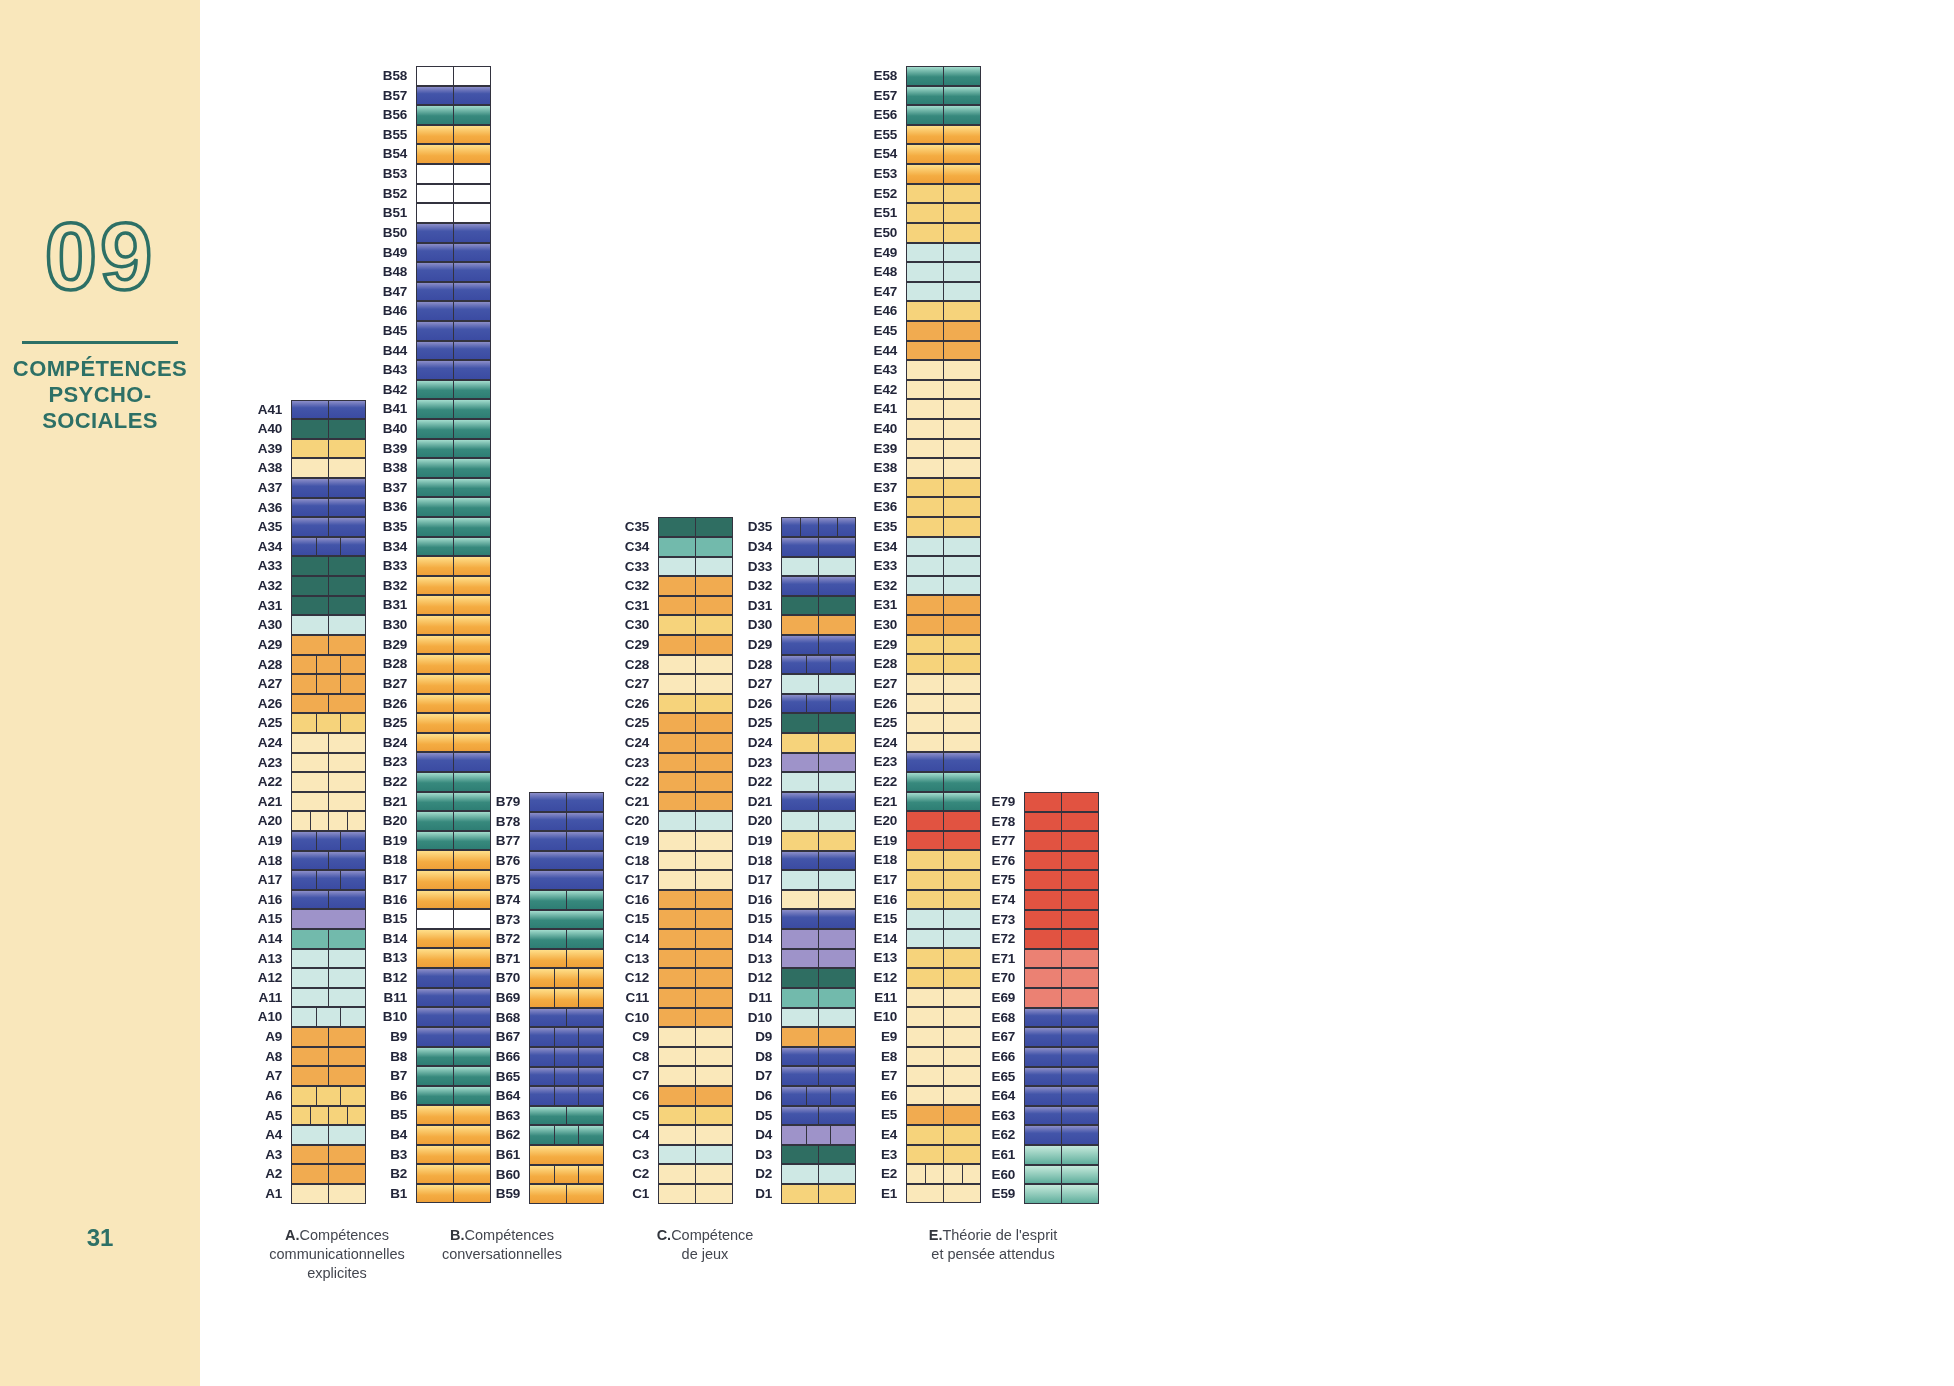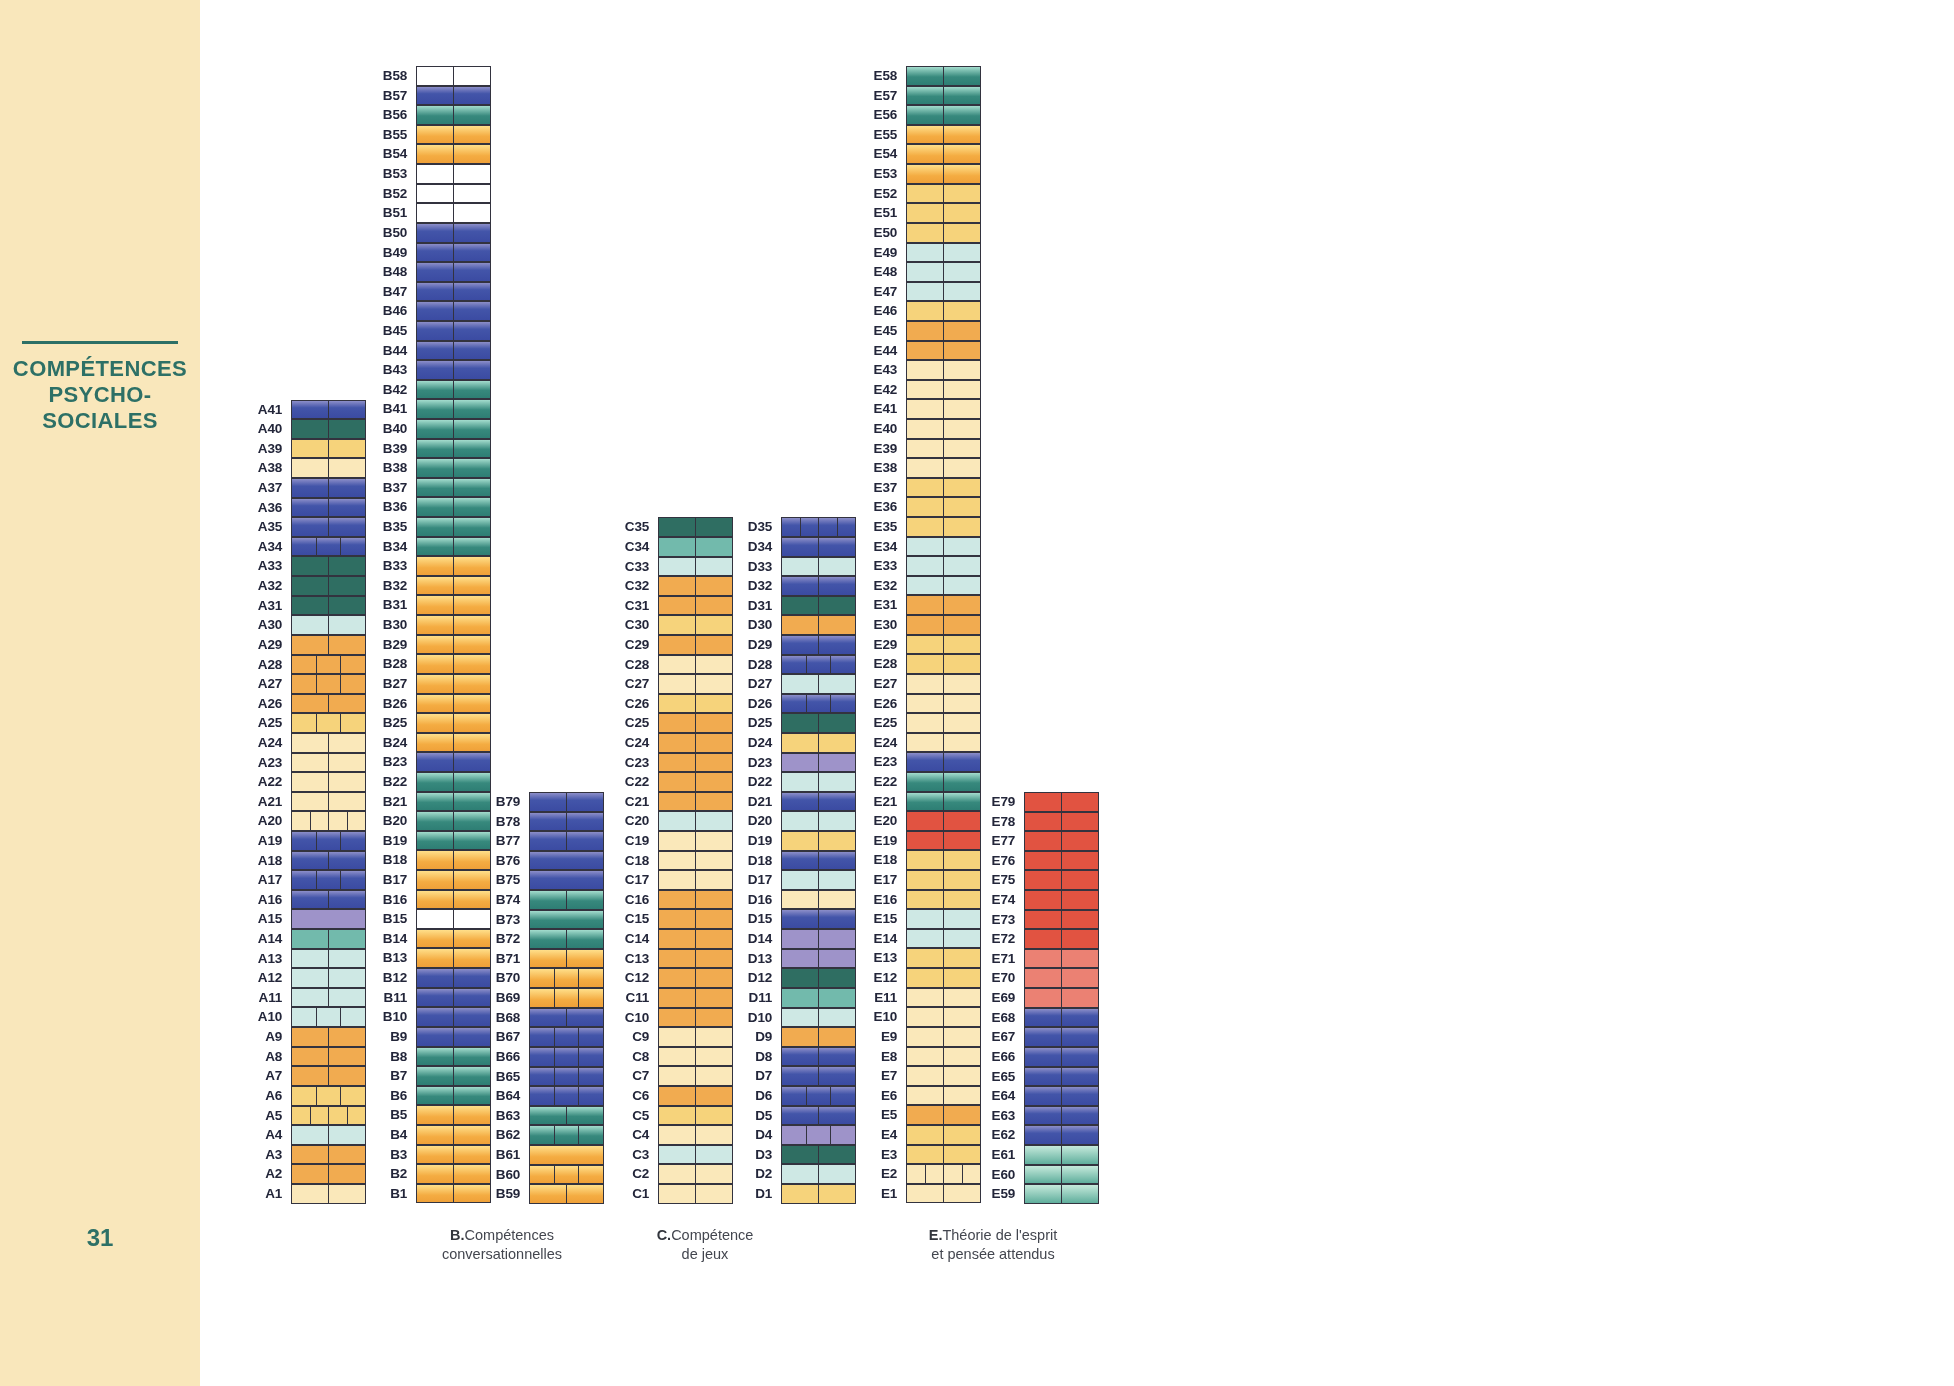--- a/index.html
+++ b/index.html
@@ -57,20 +57,21 @@
     text-align:center; font-size:14.5px; line-height:19px; color:#43464f;
   }
   .caption b { font-weight:700; color:#33363d; }
 </style>
 </head>
 <body>
 
 <div id="page">
 
   <aside id="sidebar" style="background: rgb(249, 231, 187);">
+    <div class="chapter-num">09</div>
     <div class="side-rule"></div>
     <div class="chapter-title">
       <div>COMPÉTENCES</div>
       <div>PSYCHO-</div>
       <div>SOCIALES</div>
     </div>
     <div class="page-num">31</div>
   </aside>
 
   <div id="chart">
@@ -367,20 +368,25 @@
           </div>
         </div>
         <div class="cell-row">
           <div class="cell-label">A1</div>
           <div class="cell" style="background: rgb(250, 232, 186);">
             <div class="seg"></div>
             <div class="seg"></div>
           </div>
         </div>
       </div>
+      <div class="caption" style="left: 207px;">
+        <div><b>A.</b>Compétences</div>
+        <div>communicationnelles</div>
+        <div>explicites</div>
+      </div>
       <div class="column" style="left: 358px; top: 66.04px;">
         <div class="cell-row">
           <div class="cell-label">B58</div>
           <div class="cell" style="background: rgb(255, 255, 255);">
             <div class="seg"></div>
             <div class="seg"></div>
           </div>
         </div>
         <div class="cell-row">
           <div class="cell-label">B57</div>

